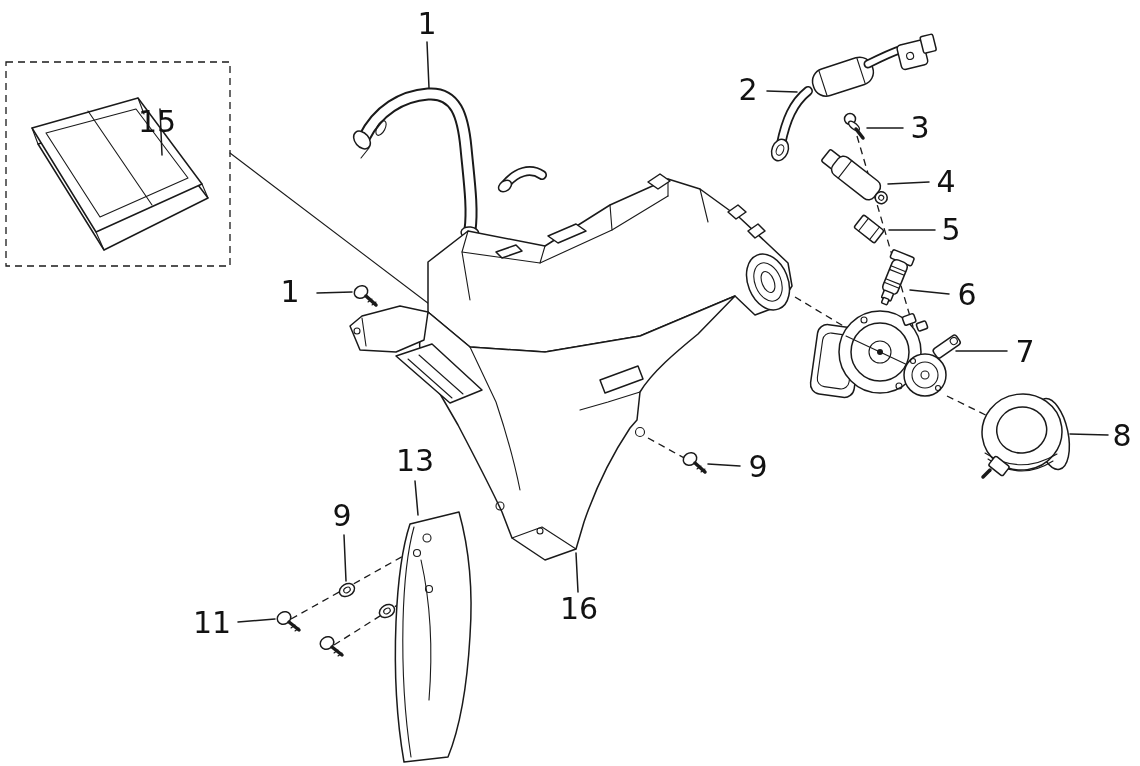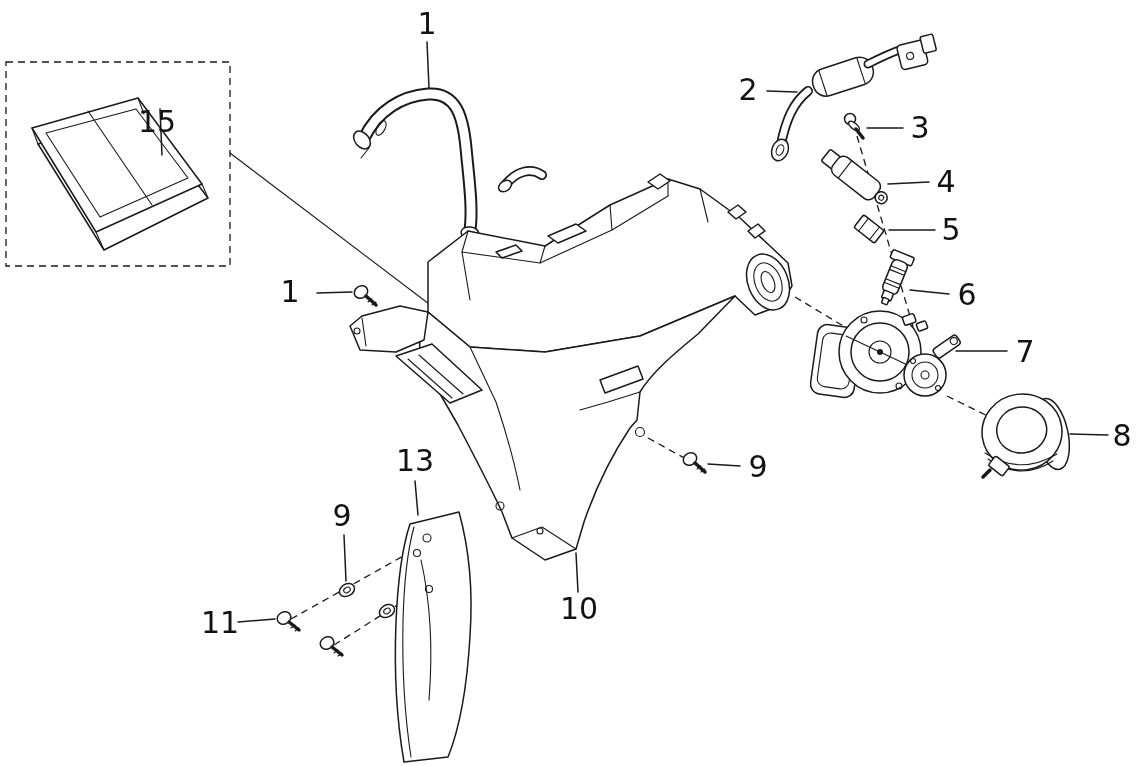--- a/index.html
+++ b/index.html
@@ -246,20 +246,20 @@
 
   <div class="callout" style="left:427px;top:24px;">1</div>
   <div class="callout" style="left:748px;top:90px;">2</div>
   <div class="callout" style="left:920px;top:128px;">3</div>
   <div class="callout" style="left:946px;top:182px;">4</div>
   <div class="callout" style="left:951px;top:230px;">5</div>
   <div class="callout" style="left:967px;top:295px;">6</div>
   <div class="callout" style="left:1025px;top:352px;">7</div>
   <div class="callout" style="left:1122px;top:436px;">8</div>
   <div class="callout" style="left:758px;top:467px;">9</div>
-  <div class="callout" style="left:579px;top:609px;">10</div>
-  <div class="callout" style="left:220px;top:623px;">11</div>
+  <div class="callout" style="left:579px;top:609px;">16</div>
+  <div class="callout" style="left:212px;top:623px;">11</div>
   <div class="callout" style="left:342px;top:516px;">9</div>
   <div class="callout" style="left:415px;top:461px;">13</div>
   <div class="callout" style="left:290px;top:292px;">1</div>
   <div class="callout" style="left:157px;top:90px;margin-top:32px;">15</div>
 
 </div>
 
 </body></html>

